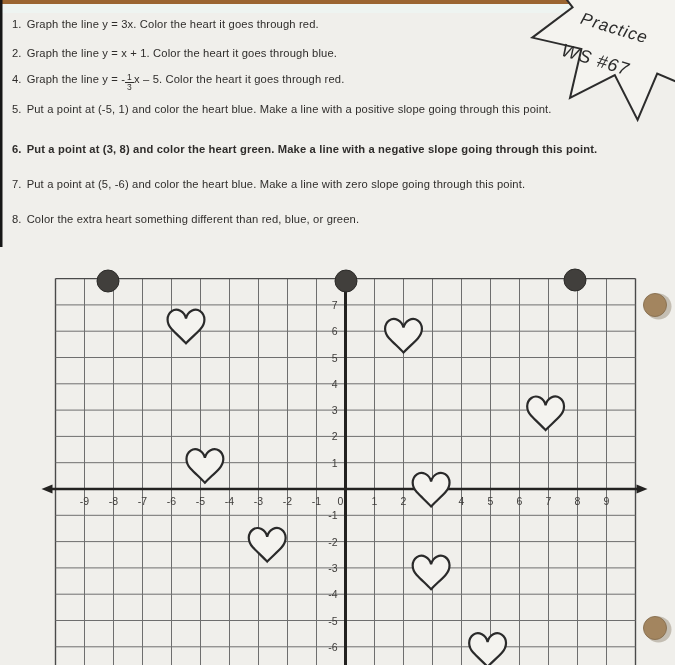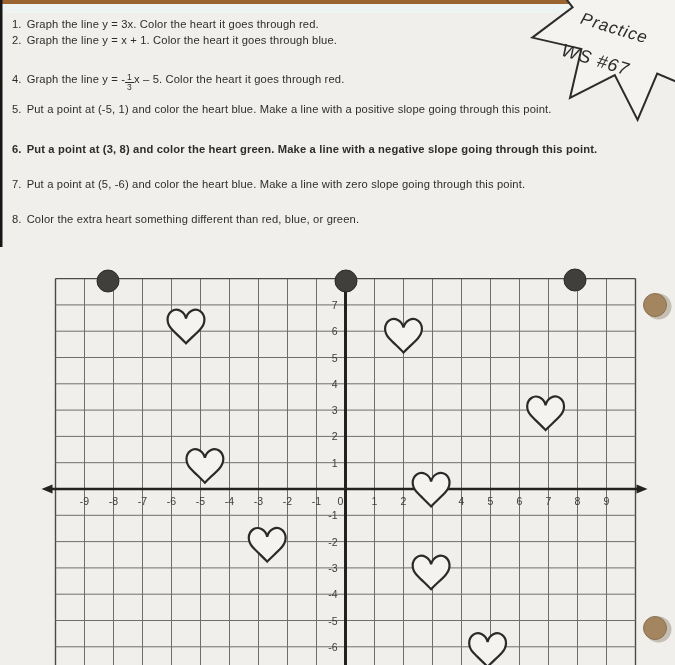--- a/index.html
+++ b/index.html
@@ -12,21 +12,21 @@
   }
   #graph-svg{position:absolute;left:0;top:0;z-index:0;
     font-family:"Liberation Sans", sans-serif;}
   .q{
     position:absolute;left:12px;z-index:2;
     font-size:11.2px;color:#2f2d2b;white-space:nowrap;
     letter-spacing:0.15px;
   }
   .q .num{margin-right:5px;}
   .q:nth-of-type(1){top:6px;margin-top:12px;}
-  .q:nth-of-type(2){top:34px;}
+  .q:nth-of-type(2){top:47px;}
   .q:nth-of-type(3){top:73px;}
   .q:nth-of-type(4){top:103px;}
   .q:nth-of-type(5){top:143px;font-weight:bold;}
   .q:nth-of-type(6){top:178px;}
   .q:nth-of-type(7){top:213px;}
   .q:nth-of-type(8){top:248px;}
   .frac{
     display:inline-block;vertical-align:-7px;text-align:center;
     font-size:8.5px;line-height:1.05;
   }

